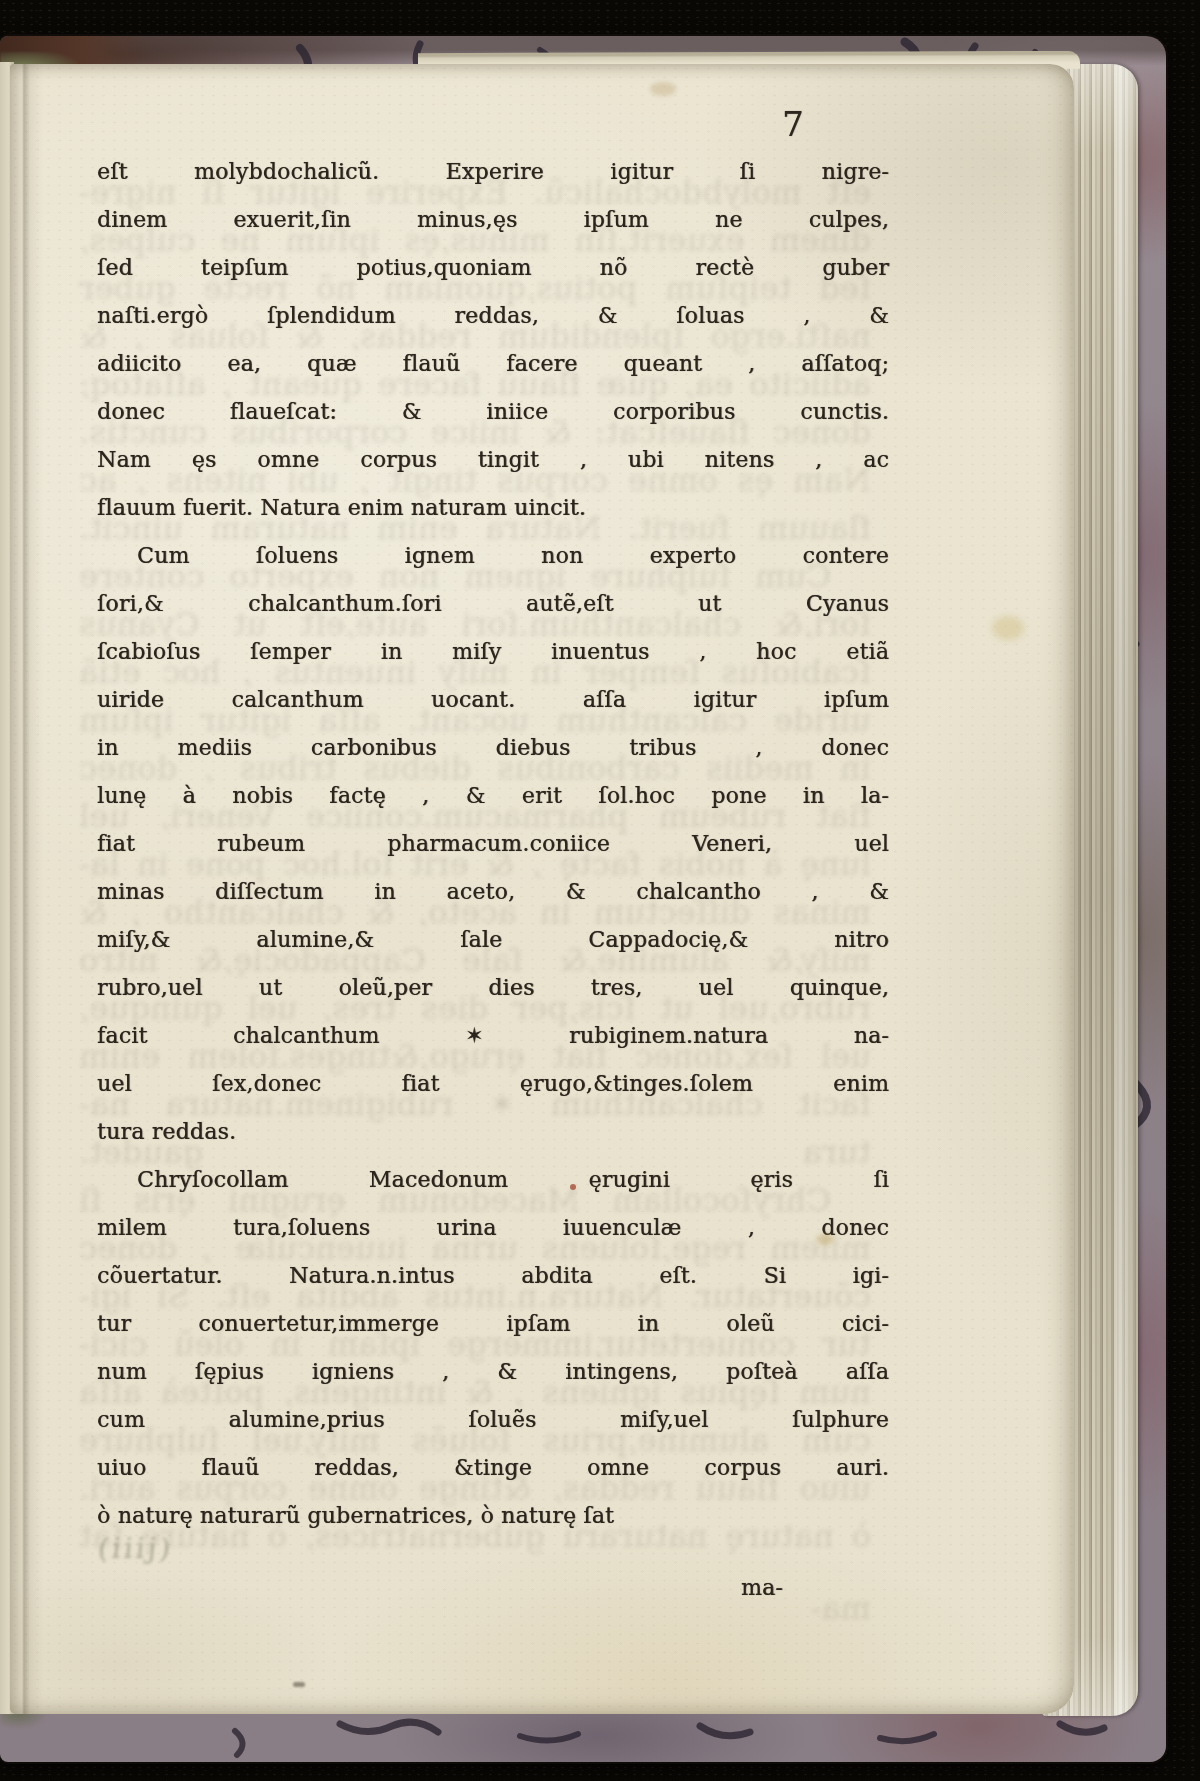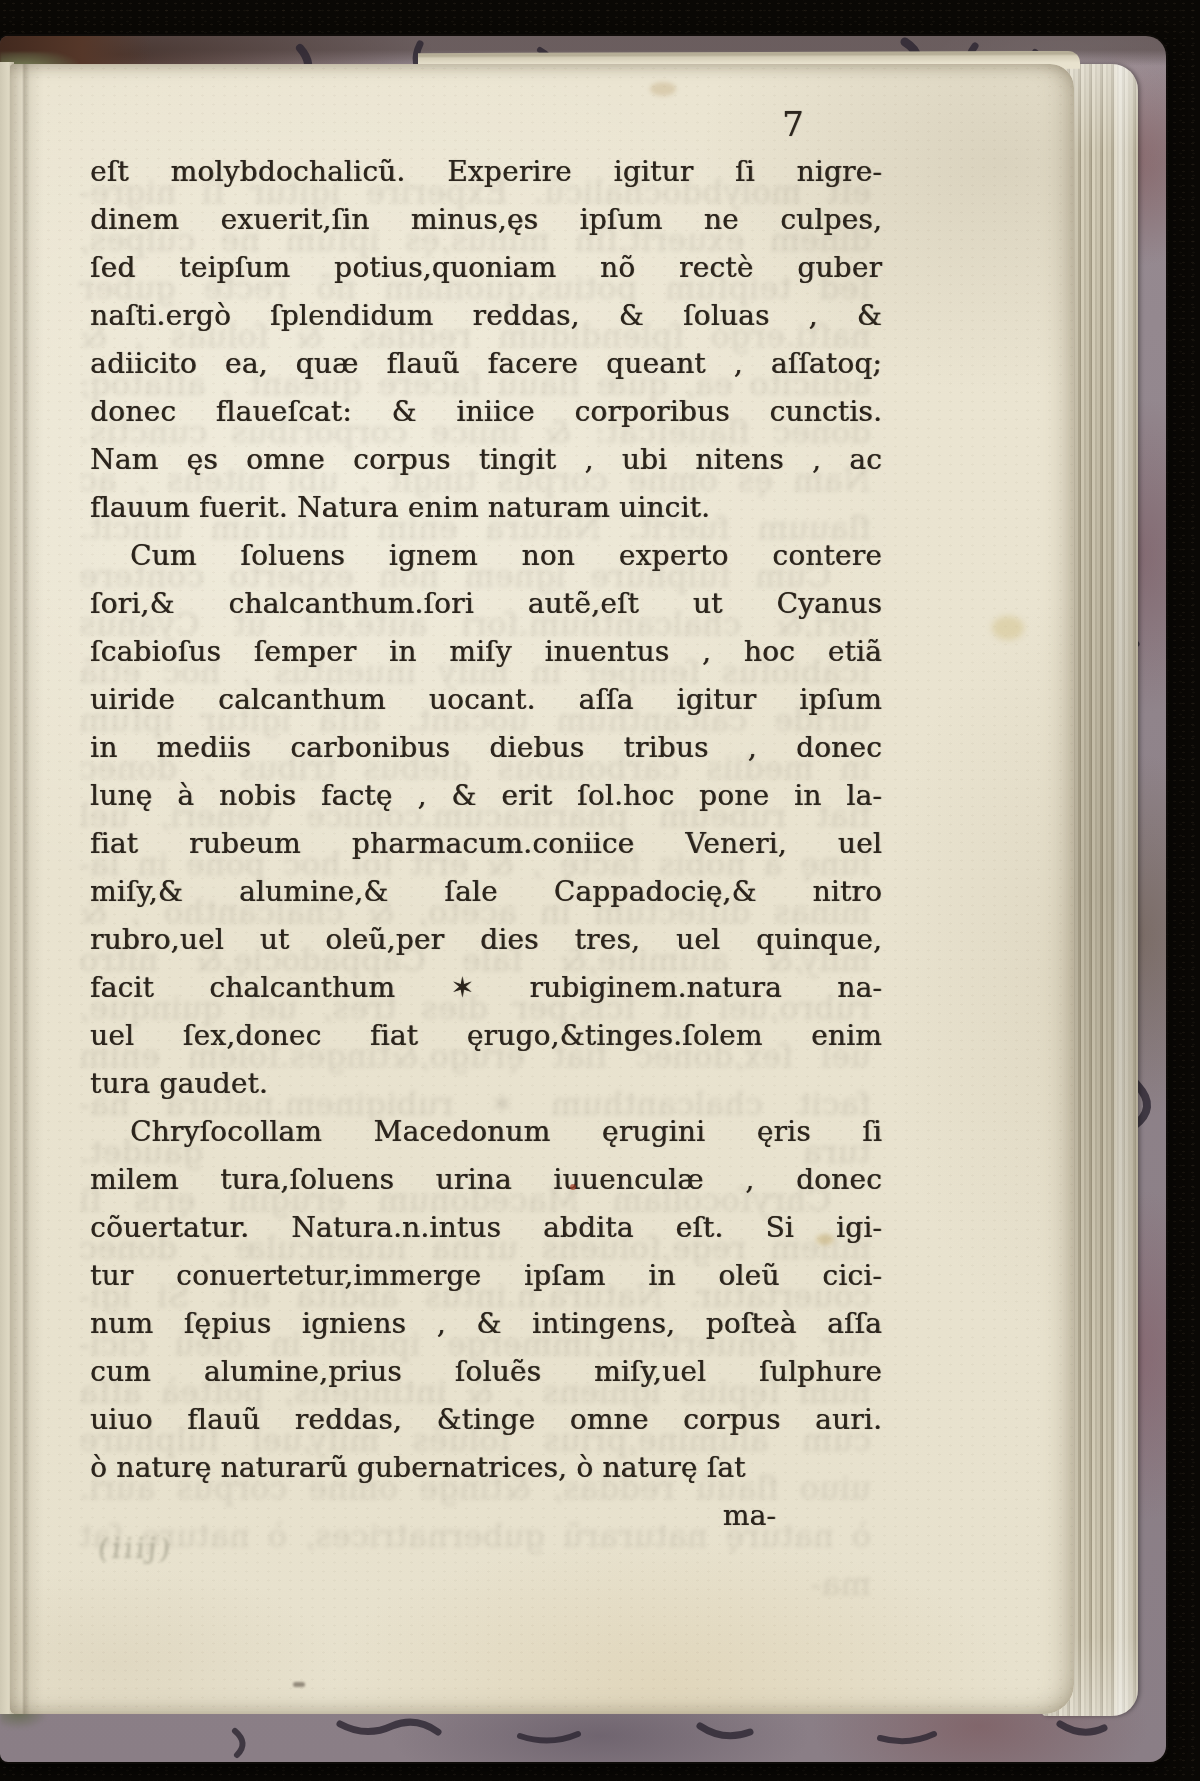--- a/index.html
+++ b/index.html
@@ -103,28 +103,28 @@
     border-radius:3px 0 0 5px;
   }
 
   .pagenum{
     position:absolute;left:772px;top:40px;
     font-size:34px;color:#2d261e;
     text-shadow:.6px .4px .8px rgba(45,38,30,.8);
   }
 
   .text-block{
-    position:absolute;left:80px;top:84px;width:792px;
-    color:#2b241c;font-size:28px;line-height:48px;letter-spacing:.2px;
+    position:absolute;left:87px;top:84px;width:792px;
+    color:#2b241c;font-size:22px;line-height:48px;letter-spacing:.2px;
     text-shadow:.6px .3px .7px rgba(43,36,28,.8);
   }
   .line{text-align:justify;text-align-last:justify;}
   .line.indent{text-indent:40px;}
   .line.end{text-align-last:left;}
-  .line.catch{text-align-last:right;padding-right:106px;}
+  .line.catch{text-align-last:right;padding-right:106px;margin-top:24px;}
 
   .ghost-block{
     position:absolute;left:75px;top:104px;width:792px;
     color:#3b352b;font-size:32px;line-height:48px;letter-spacing:.2px;
     transform:scaleX(-1) translateX(6px);
     filter:blur(2.2px);opacity:.12;pointer-events:none;
   }
   .ghost-block .line{text-align:justify;text-align-last:justify;}
 
   .sig-ghost{
@@ -222,25 +222,26 @@
         <div class="line">donec flaueſcat: &amp; iniice corporibus cunctis.</div>
         <div class="line">Nam ęs omne corpus tingit , ubi nitens , ac</div>
         <div class="line end">flauum fuerit. Natura enim naturam uincit.</div>
         <div class="line indent">Cum ſoluens ignem non experto contere</div>
         <div class="line">ſori,&amp; chalcanthum.ſori autẽ,eſt ut Cyanus</div>
         <div class="line">ſcabioſus ſemper in miſy inuentus , hoc etiã</div>
         <div class="line">uiride calcanthum uocant. aſſa igitur ipſum</div>
         <div class="line">in mediis carbonibus diebus tribus , donec</div>
         <div class="line">lunę à nobis factę , &amp; erit ſol.hoc pone in la-</div>
         <div class="line">fiat rubeum pharmacum.coniice Veneri, uel</div>
+        <div class="line">minas diſſectum in aceto, &amp; chalcantho , &amp;</div>
         <div class="line">miſy,&amp; alumine,&amp; ſale Cappadocię,&amp; nitro</div>
         <div class="line">rubro,uel ut oleũ,per dies tres, uel quinque,</div>
         <div class="line">facit chalcanthum ✶ rubiginem.natura na-</div>
         <div class="line">uel ſex,donec fiat ęrugo,&amp;tinges.ſolem enim</div>
-        <div class="line end">tura gaudet.</div>
+        <div class="line end">tura reddas.</div>
         <div class="line indent">Chryſocollam Macedonum ęrugini ęris ſi</div>
         <div class="line">milem tura,ſoluens urina iuuenculæ , donec</div>
         <div class="line">cõuertatur. Natura.n.intus abdita eſt. Si igi-</div>
         <div class="line">tur conuertetur,immerge ipſam in oleũ cici-</div>
         <div class="line">num ſępius igniens , &amp; intingens, poſteà aſſa</div>
         <div class="line">cum alumine,prius ſoluẽs miſy,uel ſulphure</div>
         <div class="line">uiuo flauũ reddas, &amp;tinge omne corpus auri.</div>
         <div class="line end">ò naturę naturarũ gubernatrices, ò naturę ſat</div>
         <div class="line catch end">ma-</div>
       </div>

